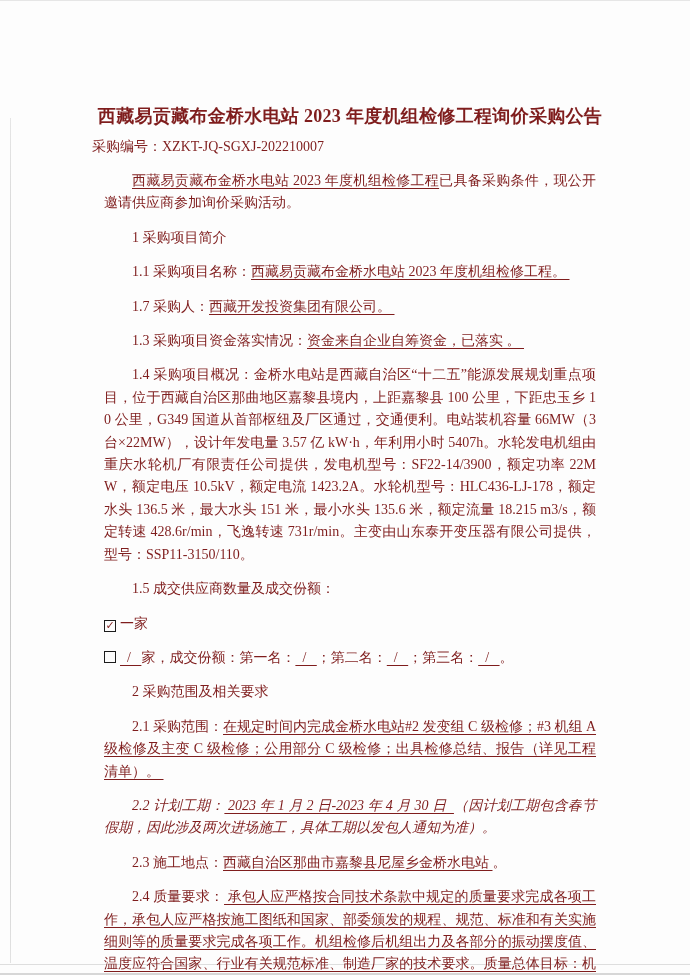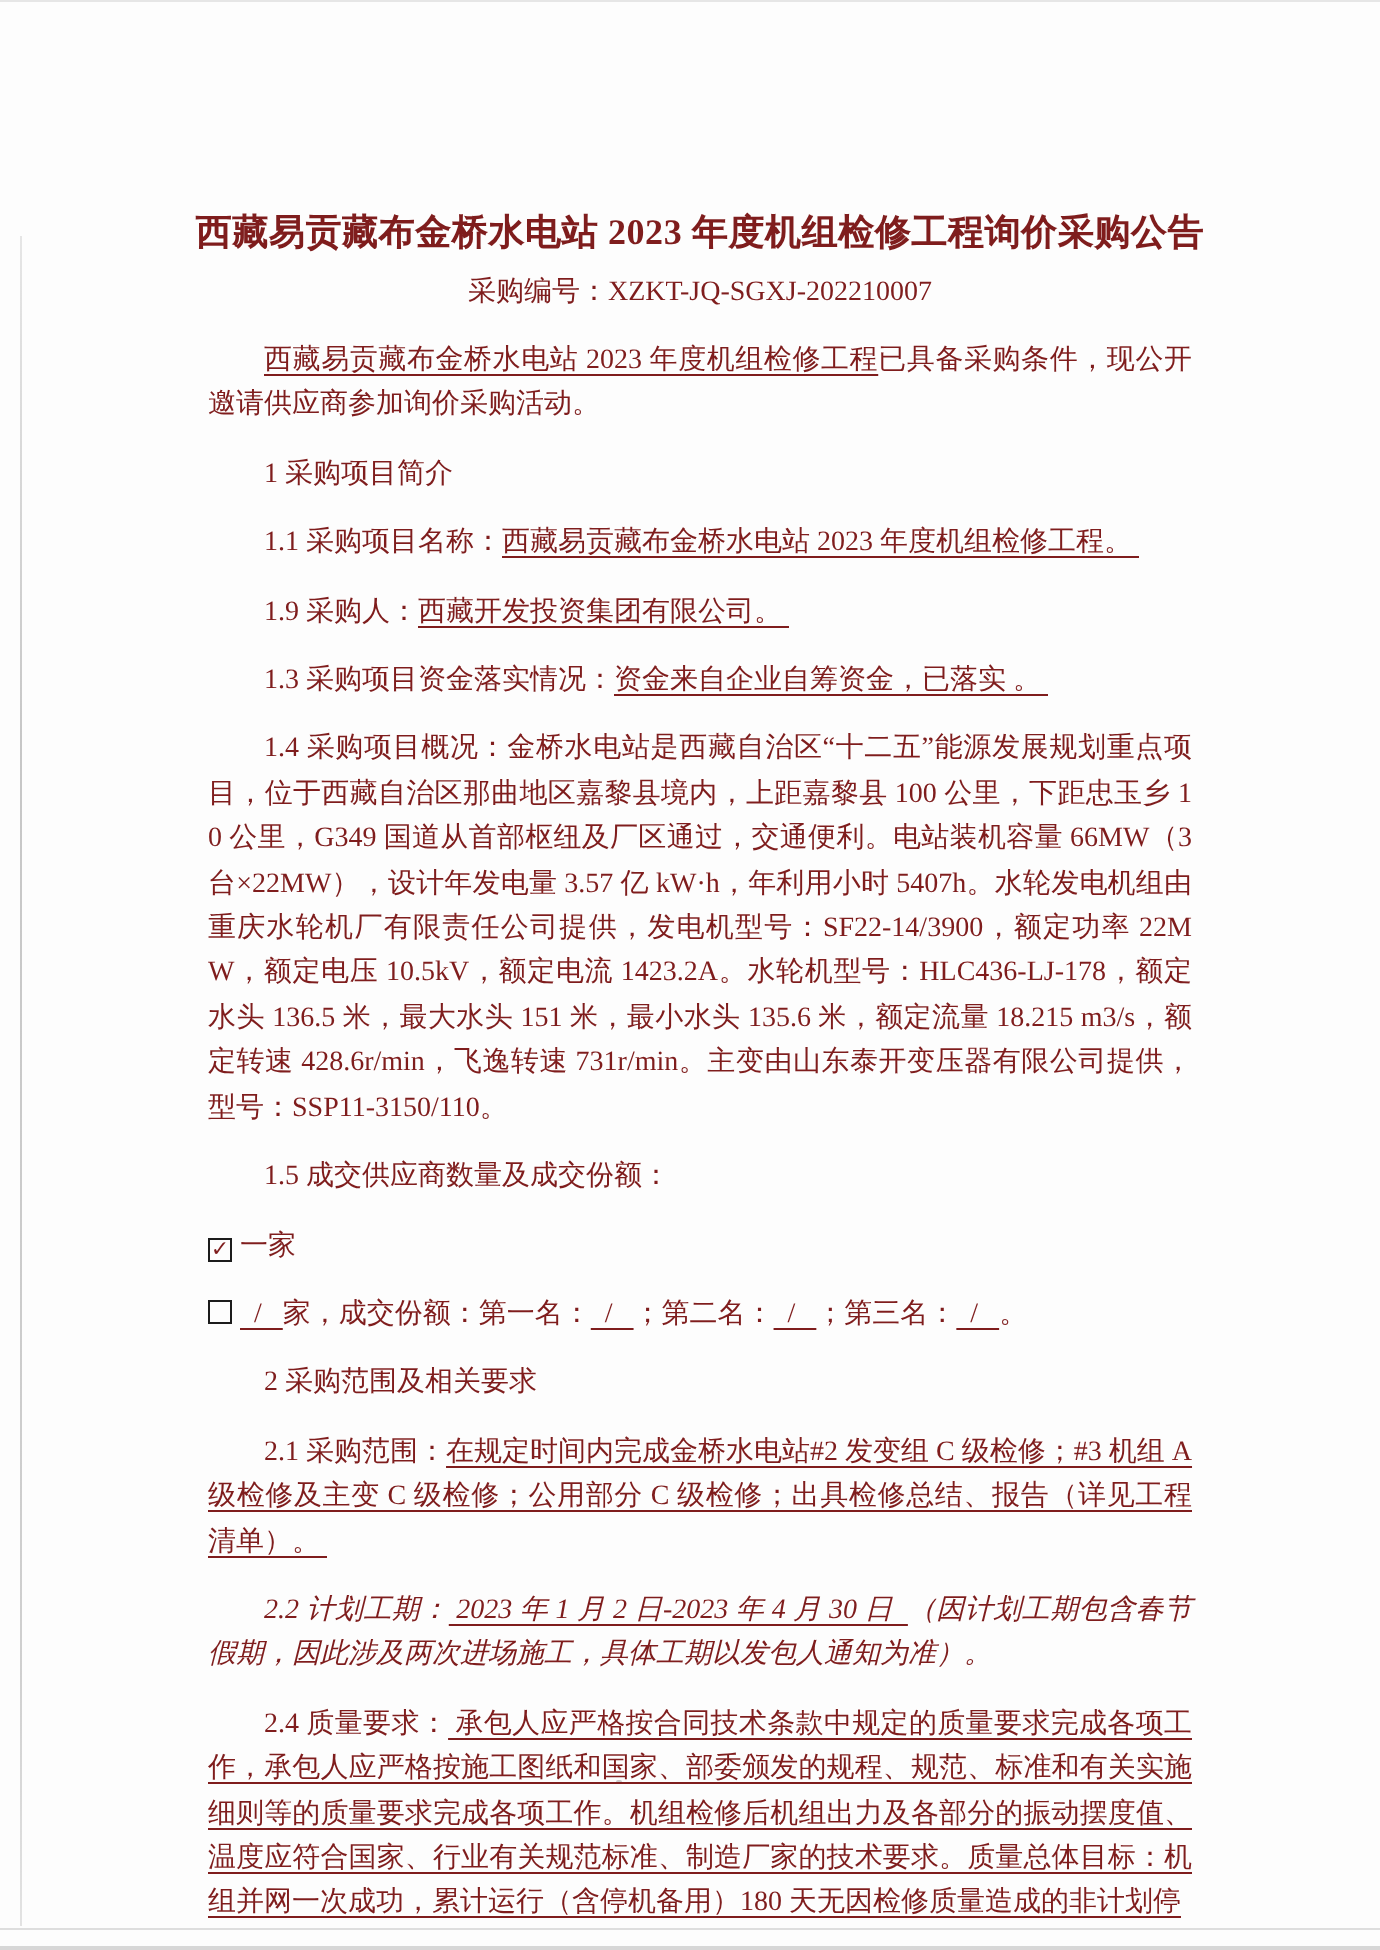--- a/index.html
+++ b/index.html
@@ -23,21 +23,21 @@
   .doc { position:absolute; left:92px; top:104px; width:516px; }
 
   .doc-title {
     margin:0 0 7px 0;
     font-size:18px; font-weight:bold;
     line-height:25px; text-align:center;
     letter-spacing:.3px;
   }
   .doc-number {
     margin:0 0 3px 0;
-    font-size:14px; line-height:22px; text-align:center;
+    font-size:14px; line-height:22px; 
   }
   .para {
     margin:12px;
     font-size:14px; line-height:22.4px;
     text-align:justify;
     word-break:break-all;
   }
   .para.indent { text-indent:28px; }
   .para.bold   { font-weight:normal; }
   .para.gap    { margin-top:8px;font-style:italic; }
@@ -67,25 +67,26 @@
   <div class="edge-bottom2"></div>
   <div class="speck"></div>
 
   <div class="doc">
     <h1 class="doc-title">西藏易贡藏布金桥水电站 2023 年度机组检修工程询价采购公告</h1>
     <p class="doc-number">采购编号：XZKT-JQ-SGXJ-202210007</p>
     <div>
         <p class="para indent"><span class="ul">西藏易贡藏布金桥水电站 2023 年度机组检修工程</span><span>已具备采购条件，现公开邀请供应商参加询价采购活动。</span></p>
         <p class="para indent bold"><span>1 采购项目简介</span></p>
         <p class="para indent"><span>1.1 采购项目名称：</span><span class="ul">西藏易贡藏布金桥水电站 2023 年度机组检修工程。&nbsp;</span></p>
-        <p class="para indent"><span>1.9 采购人：</span><span class="ul">西藏开发投资集团有限公司。&nbsp;</span></p>
+        <p class="para indent"><span>1.7 采购人：</span><span class="ul">西藏开发投资集团有限公司。&nbsp;</span></p>
         <p class="para indent"><span>1.3 采购项目资金落实情况：</span><span class="ul">资金来自企业自筹资金，已落实 。&nbsp;</span></p>
         <p class="para indent"><span>1.4 采购项目概况：金桥水电站是西藏自治区“十二五”能源发展规划重点项目，位于西藏自治区那曲地区嘉黎县境内，上距嘉黎县 100 公里，下距忠玉乡 10 公里，G349 国道从首部枢纽及厂区通过，交通便利。电站装机容量 66MW（3 台×22MW），设计年发电量 3.57 亿 kW·h，年利用小时 5407h。水轮发电机组由重庆水轮机厂有限责任公司提供，发电机型号：SF22-14/3900，额定功率 22MW，额定电压 10.5kV，额定电流 1423.2A。水轮机型号：HLC436-LJ-178，额定水头 136.5 米，最大水头 151 米，最小水头 135.6 米，额定流量 18.215 m3/s，额定转速 428.6r/min，飞逸转速 731r/min。主变由山东泰开变压器有限公司提供，型号：SSP11-3150/110。</span></p>
         <p class="para indent"><span>1.5 成交供应商数量及成交份额：</span></p>
         <p class="para flush"><span class="cb">✓</span><span>一家</span></p>
         <p class="para flush"><span class="cb"></span><span class="ul">&nbsp;&nbsp;/&nbsp;&nbsp;&nbsp;</span><span>家，成交份额：第一名：</span><span class="ul">&nbsp;&nbsp;/&nbsp;&nbsp;&nbsp;</span><span>；第二名：</span><span class="ul">&nbsp;&nbsp;/&nbsp;&nbsp;&nbsp;</span><span>；第三名：</span><span class="ul">&nbsp;&nbsp;/&nbsp;&nbsp;&nbsp;</span><span>。</span></p>
         <p class="para indent bold"><span>2 采购范围及相关要求</span></p>
         <p class="para indent"><span>2.1 采购范围：</span><span class="ul">在规定时间内完成金桥水电站#2 发变组 C 级检修；#3 机组 A 级检修及主变 C 级检修；公用部分 C 级检修；出具检修总结、报告（详见工程清单）。&nbsp;</span></p>
         <p class="para indent gap"><span>2.2 计划工期：</span><span class="ul">&nbsp;2023 年 1 月 2 日-2023 年 4 月 30 日&nbsp;&nbsp;</span><span>（因计划工期包含春节假期，因此涉及两次进场施工，具体工期以发包人通知为准）。</span></p>
+        <p class="para indent"><span>2.3 施工地点：</span><span class="ul">西藏自治区那曲市嘉黎县尼屋乡金桥水电站&nbsp;</span><span>。</span></p>
         <p class="para indent"><span>2.4 质量要求：</span><span class="ul">&nbsp;承包人应严格按合同技术条款中规定的质量要求完成各项工作，承包人应严格按施工图纸和国家、部委颁发的规程、规范、标准和有关实施细则等的质量要求完成各项工作。机组检修后机组出力及各部分的振动摆度值、温度应符合国家、行业有关规范标准、制造厂家的技术要求。质量总体目标：机组并网一次成功，累计运行（含停机备用）180 天无因检修质量造成的非计划停</span></p>
       </div>
   </div>
 </div>
 
 </body></html>

